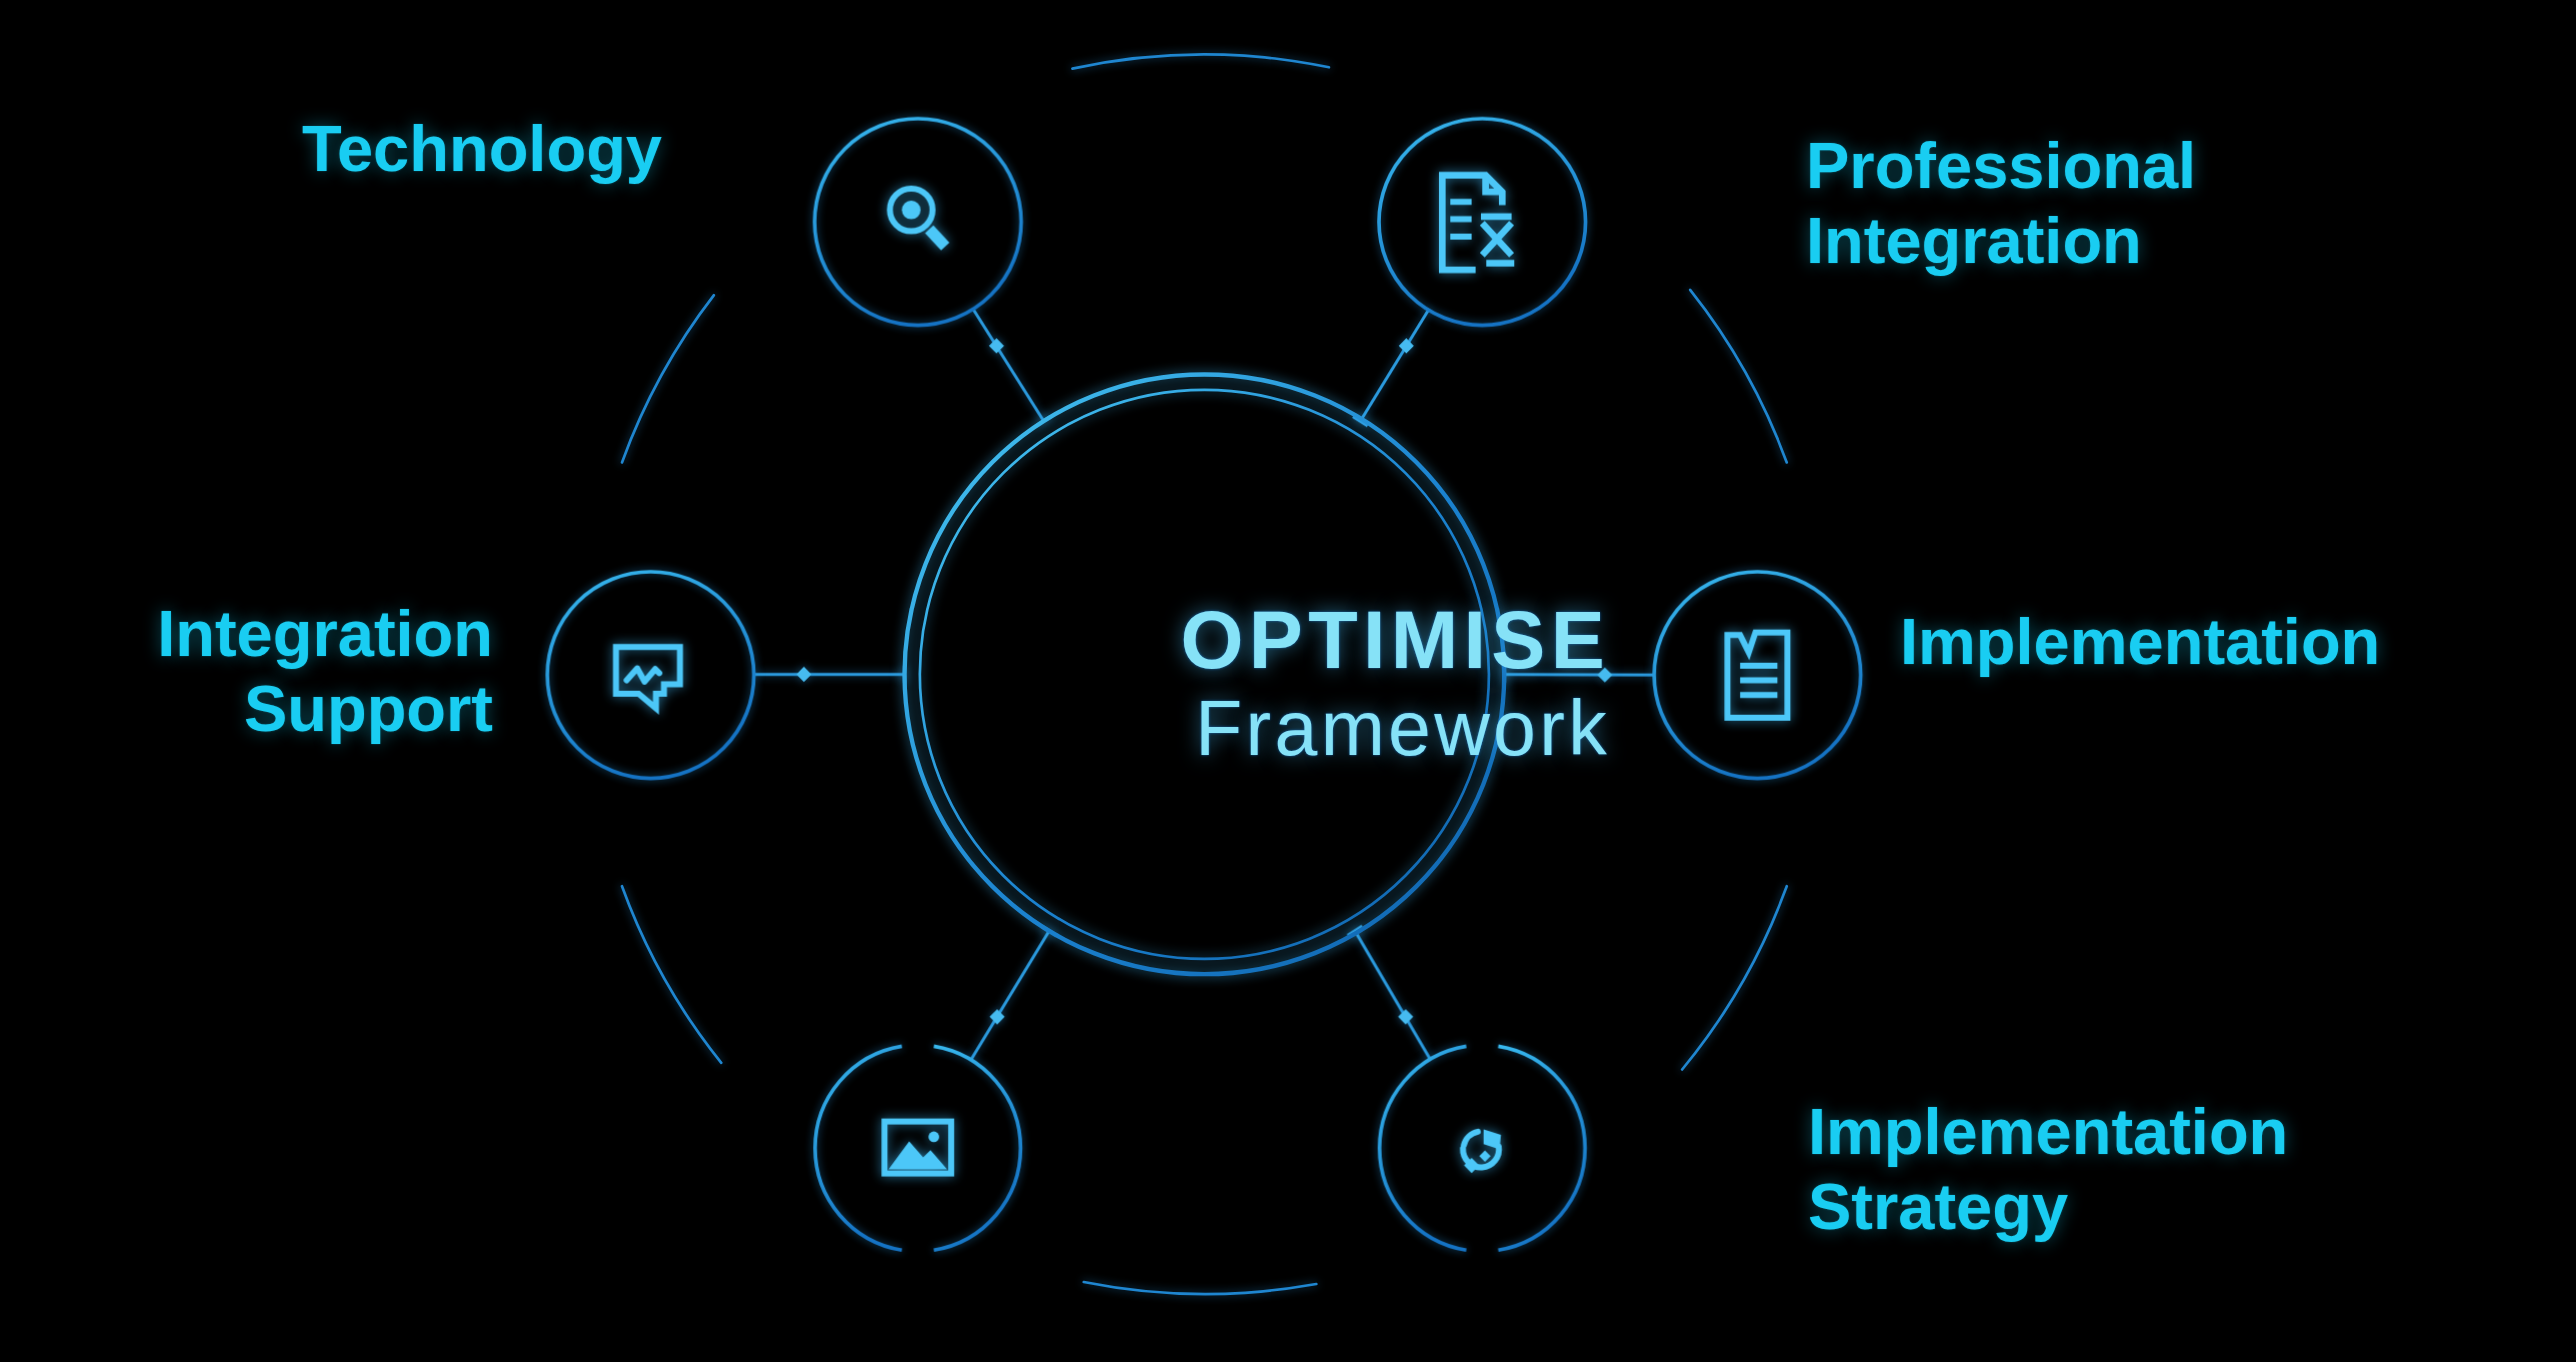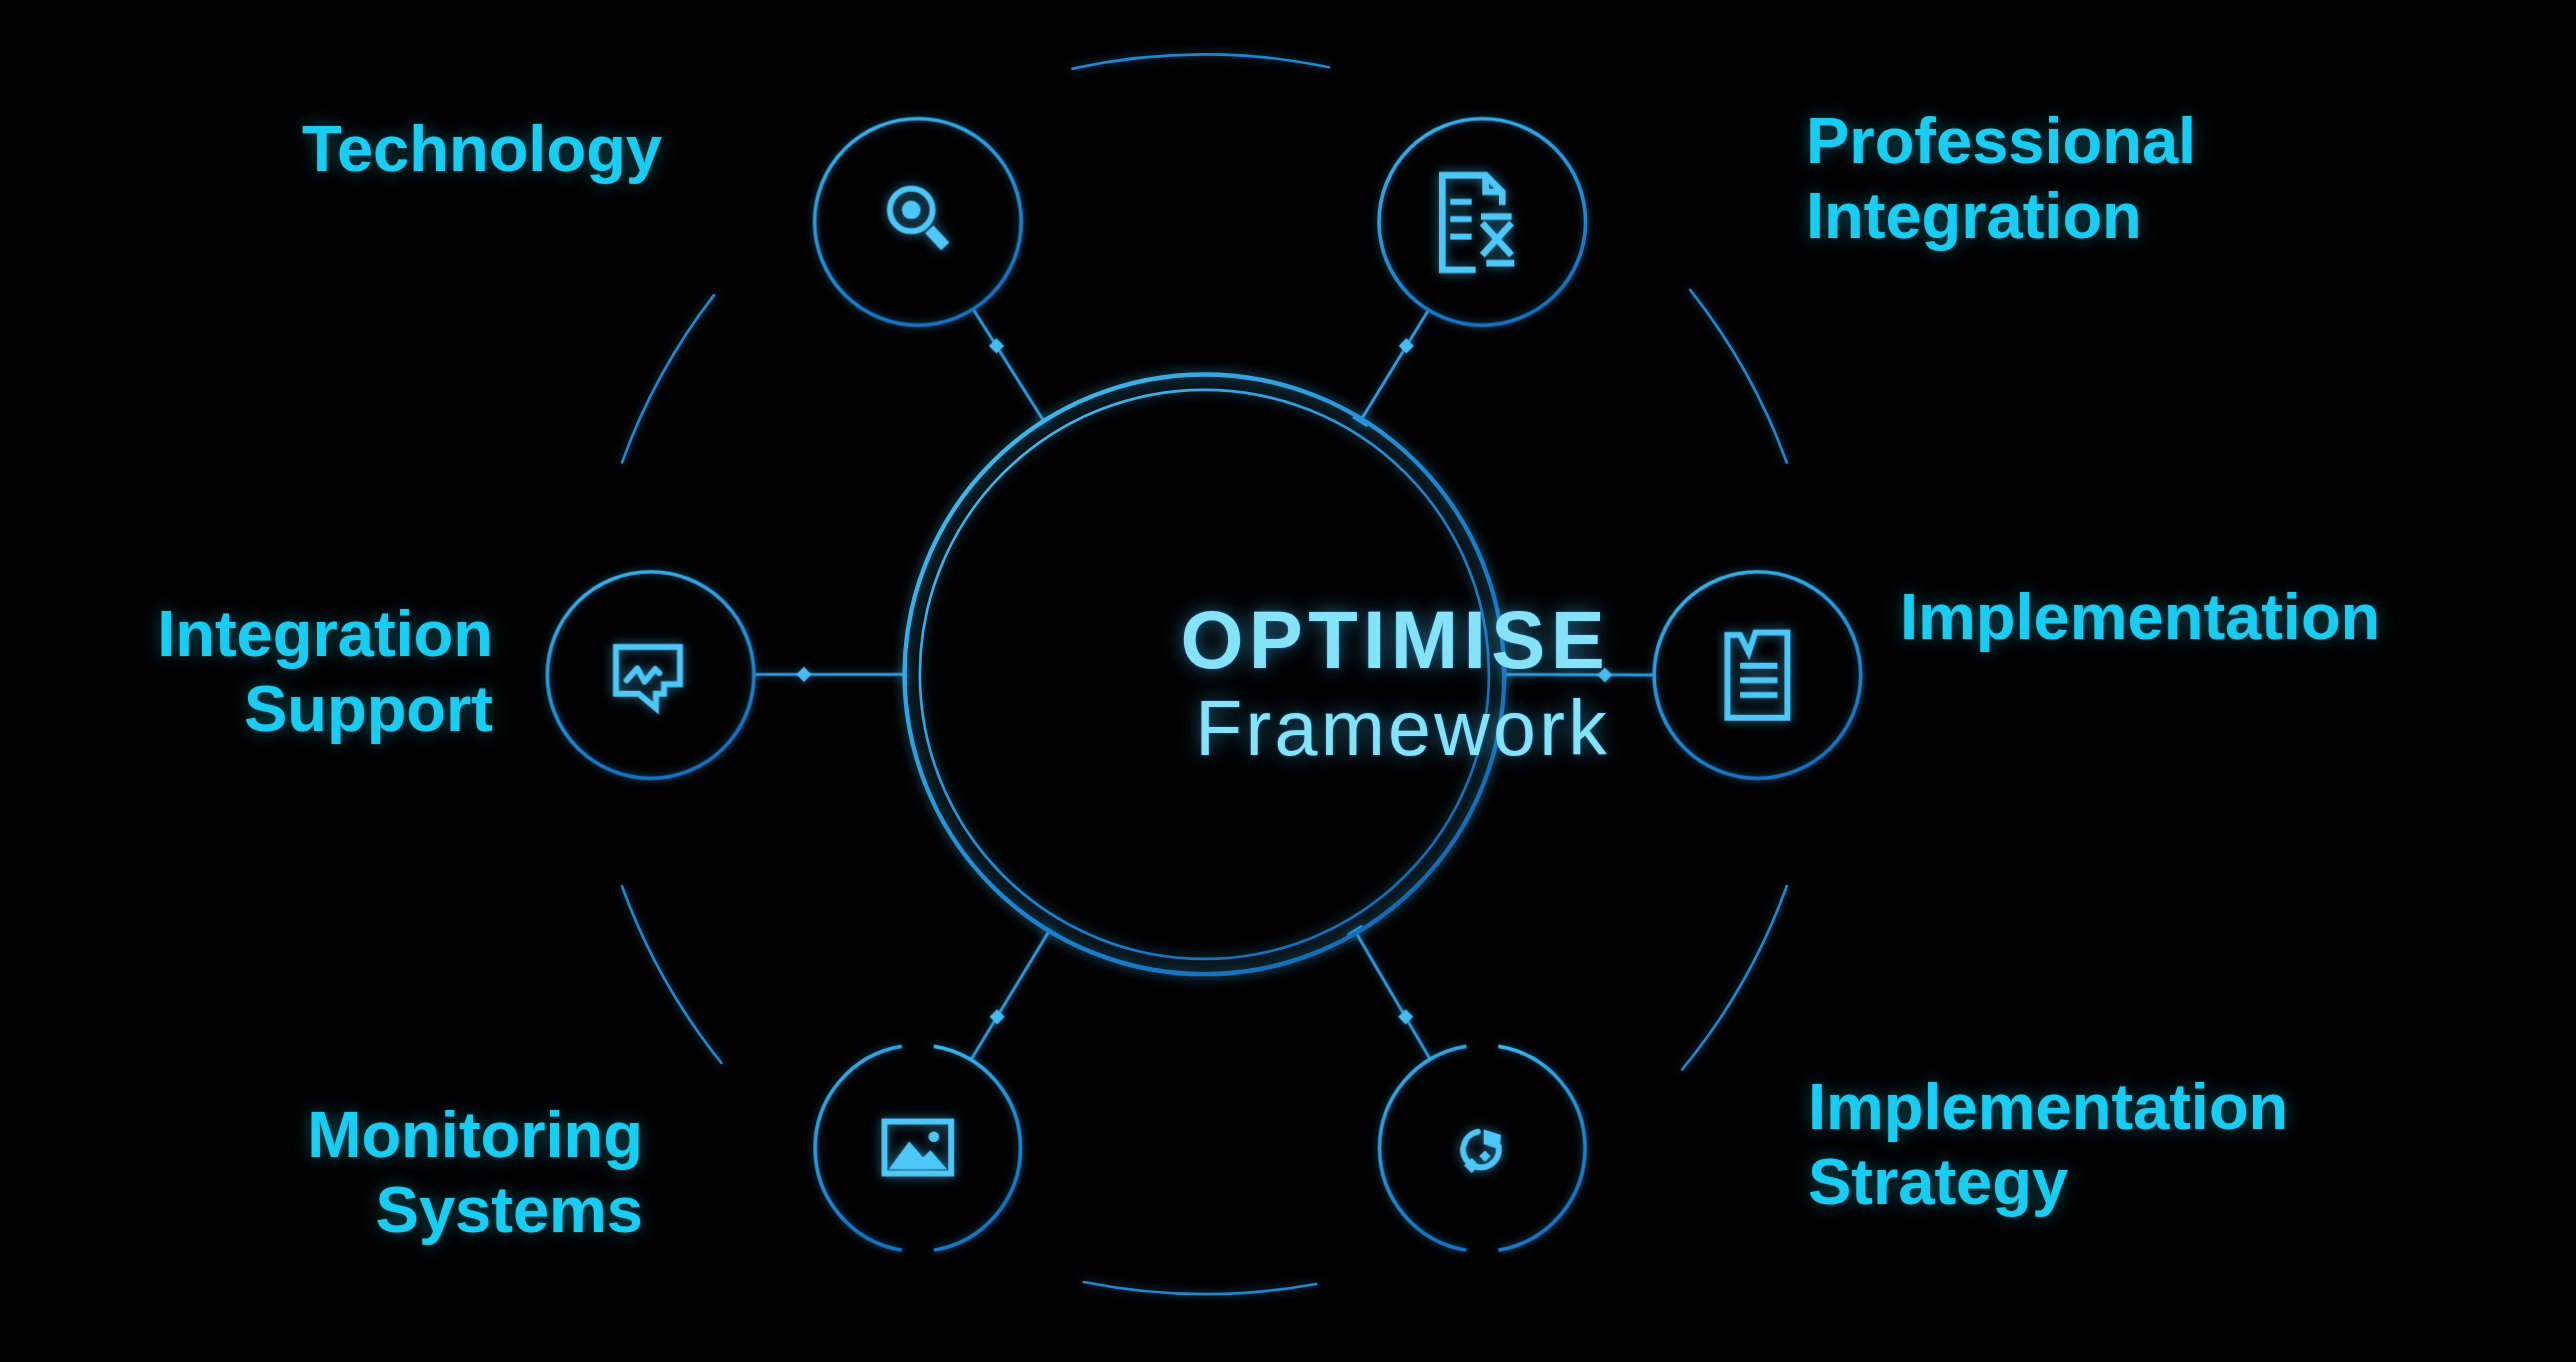--- a/index.html
+++ b/index.html
@@ -19,21 +19,21 @@
   }
   .diagram-svg{position:absolute;left:0;top:0;}
   .label{
     position:absolute;color:var(--color-label-text);
     font-weight:bold;font-size:65px;line-height:75px;
     letter-spacing:0px;white-space:nowrap;
     text-shadow:0 0 17.3px rgba(25,205,242,.40),0 0 2px rgba(25,205,242,.35);
   }
   .label .ln{display:block;}
   .align-right{text-align:right;}
-  .align-left{text-align:left;}
+  .align-left{text-align:left;margin-top:25px;}
   .center-title{
     position:absolute;left:804px;top:600px;width:806px;text-align:right;
     color:var(--color-center-text);
     text-shadow:0 0 20px rgba(70,190,245,.55),0 0 2.7px rgba(20,110,200,.8);
   }
   .center-title .t1{display:block;font-size:81px;line-height:81px;font-weight:bold;letter-spacing:5.3px;}
   .center-title .t2{display:block;font-size:77px;line-height:77px;font-weight:normal;letter-spacing:3.3px;margin-top:9.3px;}
   .stroke-icon{stroke:var(--color-icon);fill:none;stroke-width:9;}
   .fill-icon{fill:var(--color-icon);stroke:none;}
   .glow{filter:drop-shadow(0 0 9px rgba(60,180,240,.65));}
@@ -184,24 +184,20 @@
 
   <div class="label align-right" style="left:0px;top:596px;width:493px;">
     <span class="ln">Integration</span>
     <span class="ln">Support</span>
   </div>
 
   <div class="label align-left" style="left:1900px;top:579px;width:666px;">
     <span class="ln">Implementation</span>
   </div>
 
-  <div class="label align-right" style="left:110px;top:1097px;width:533px;">
-    <span class="ln">Monitoring</span>
-    <span class="ln">Systems</span>
-  </div>
 
   <div class="label align-left" style="left:1808px;top:1069px;width:666px;">
     <span class="ln">Implementation</span>
     <span class="ln">Strategy</span>
   </div>
 
 </div>
 
 
 </body></html>

